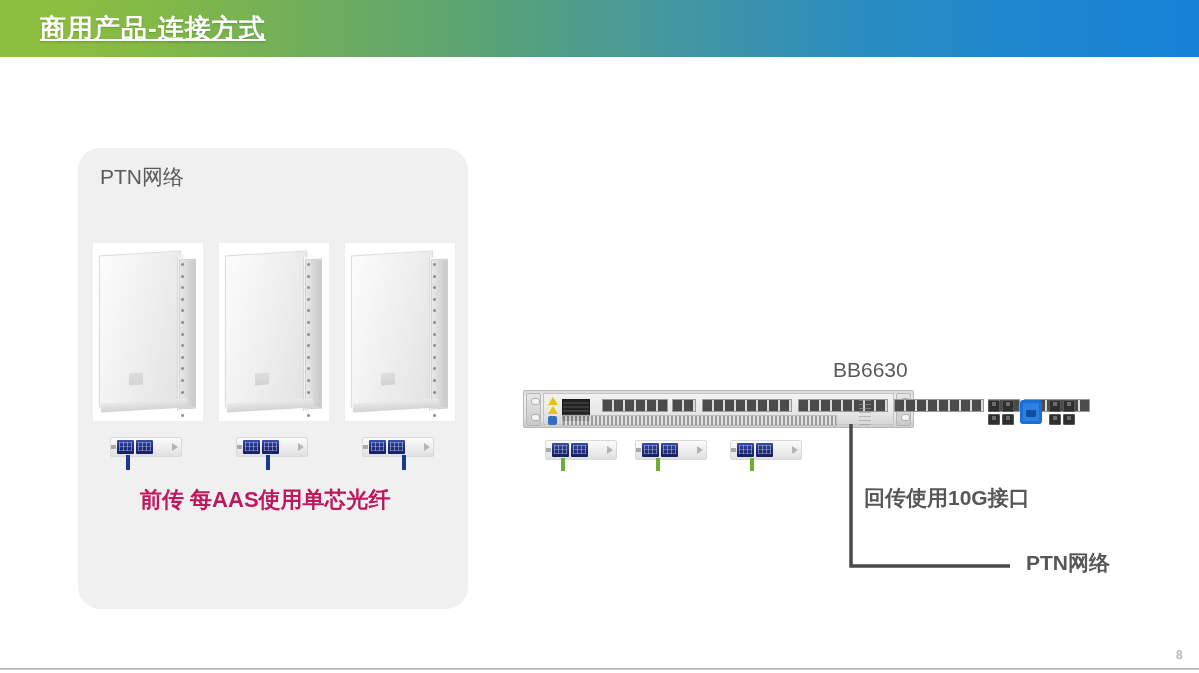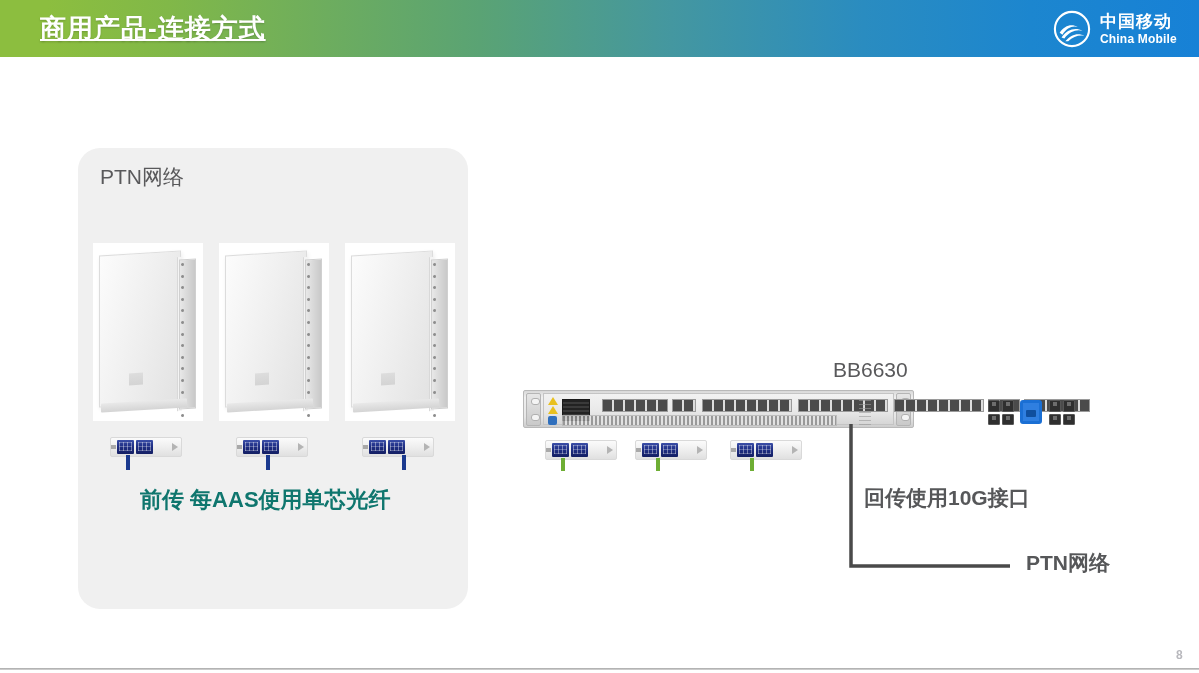--- a/index.html
+++ b/index.html
@@ -195,21 +195,21 @@
     opacity: .6;
   }
   .bb-name {
     position: absolute; left: 833px; top: 358px;
     font-size: 21px; color: #59595b;
   }
 
   
   .ann-fronthaul {
     position: absolute; left: 140px; top: 485px;
-    font-size: 22px; font-weight: bold; color: #0f766e;
+    font-size: 22px; font-weight: bold; color: #be185d;
   }
   .ann-backhaul {
     position: absolute; left: 864px; top: 484px;
     font-size: 21px; font-weight: bold; color: #565759;
   }
   .ann-ptn {
     position: absolute; left: 1026px; top: 549px;
     font-size: 21px; font-weight: bold; color: #565759;
   }
 
@@ -232,32 +232,20 @@
     background: linear-gradient(180deg, #a8a8a8, #d6d6d6);
   }
 </style>
 </head>
 <body>
 
 <div class="slide">
 
   <div class="header">
     <div class="header-title">商用产品-连接方式</div>
-    <div class="logo-wrap">
-      <svg class="logo-mark" viewBox="0 0 40 40">
-        <circle cx="20" cy="20" r="18" fill="none" stroke="#ffffff" stroke-width="2.2"></circle>
-        <path d="M7 24 C12 16, 20 14, 26 18 C21 16, 14 19, 10 26 Z" fill="#ffffff"></path>
-        <path d="M9 29 C15 20, 24 18, 31 22 C25 20, 17 23, 12 30 Z" fill="#ffffff"></path>
-        <path d="M13 33 C19 25, 27 24, 33 27 C27 26, 21 28, 16 33 Z" fill="#ffffff"></path>
-      </svg>
-      <div class="logo-text">
-        <span class="logo-cn">中国移动</span>
-        <span class="logo-en">China Mobile</span>
-      </div>
-    </div>
   </div>
 
   <div class="panel panel-nr">
     <div class="panel-label">PTN网络</div>
   </div>
 
 
   <div class="aas aas-1">
     <div class="aas-bg"></div>
     <div class="aas-body"></div>

